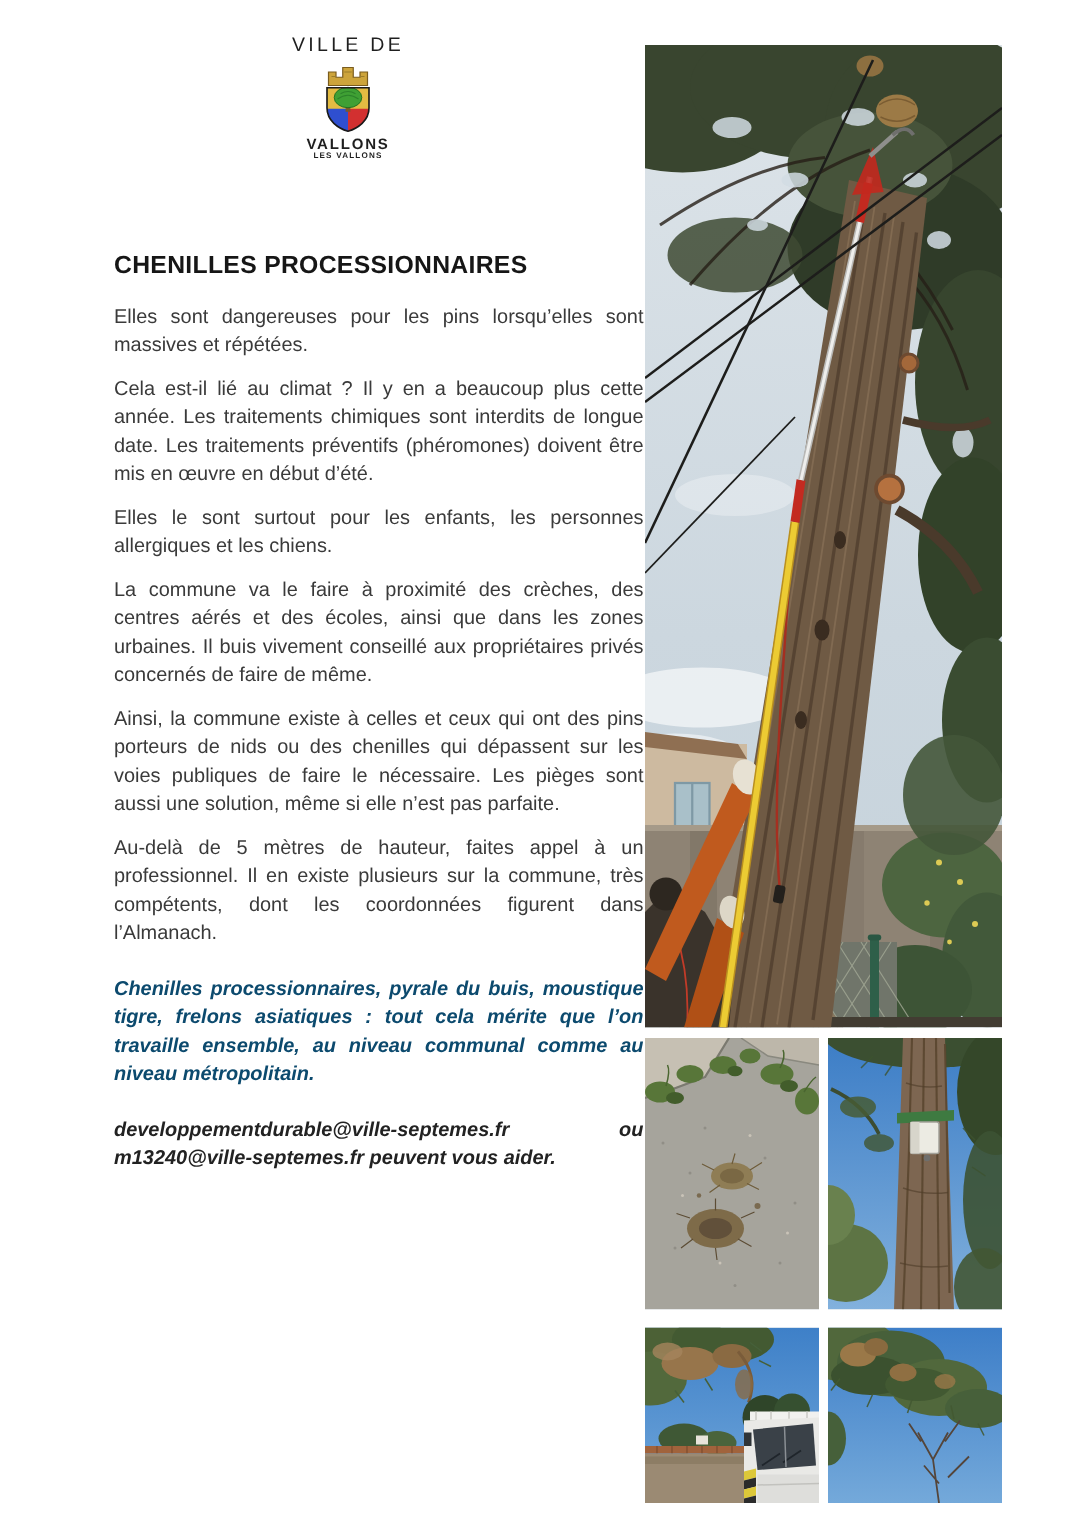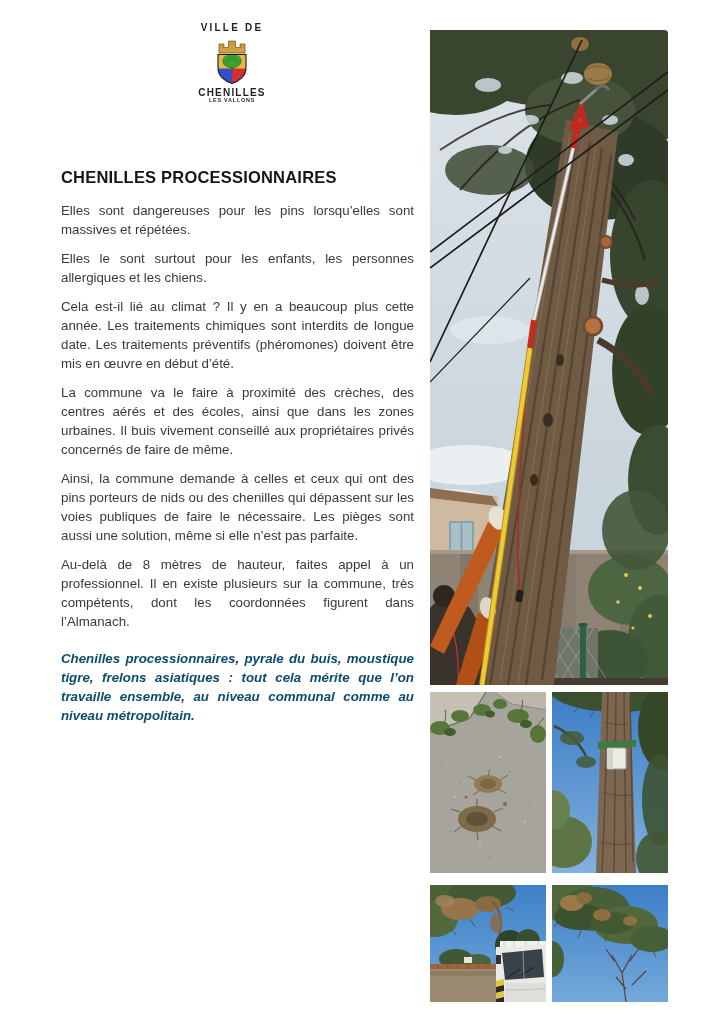--- a/index.html
+++ b/index.html
@@ -2,26 +2,26 @@
 <html><head>
 <meta charset="utf-8">
 <style>
   html,body{margin:0;padding:0;background:#ffffff;}
   .page{
     position:relative;width:724px;height:1024px;background:#ffffff;overflow:hidden;
     font-family:"Liberation Sans", sans-serif;
   }
   
   .logo{position:absolute;left:191px;top:22px;width:82px;text-align:center;color:#1f1f1f;}
-  .logo-top{font-size:10px;letter-spacing:2.2px;font-weight:700;white-space:nowrap;}
+  .logo-top{font-size:13px;letter-spacing:2.2px;font-weight:400;white-space:nowrap;}
   .logo-crest{margin:2px auto 1px auto;display:block;}
   .logo-name{font-size:10px;font-weight:700;letter-spacing:1.2px;line-height:9px;white-space:nowrap;}
   .logo-sub{font-size:5.4px;font-weight:700;letter-spacing:.8px;line-height:6px;white-space:nowrap;}
   
-  .article{position:absolute;left:61px;top:168px;width:353px;color:#3a3a3a;}
+  .article{position:absolute;left:76px;top:168px;width:353px;color:#3a3a3a;}
   .article h1{
     font-size:16.5px;font-weight:700;color:#161616;margin:0 0 14px 0;letter-spacing:.2px;
   }
   .article p{
     font-size:13.3px;line-height:19px;text-align:justify;margin:0 0 10px 0;
   }
   .gap-top{margin-top:18px !important;}
   .em-block{font-style:italic;font-weight:700;color:#0c4a6e;}
   .contact-block{font-style:italic;font-weight:700;color:#222222;}
   
@@ -54,33 +54,34 @@
         <rect x="9" y="33.5" width="14" height="16" fill="#2f4fd0"></rect>
         <rect x="23" y="33.5" width="14" height="16" fill="#d23030"></rect>
       </g>
 
       <rect x="21.4" y="30" width="3.2" height="5.5" fill="#7a5a2a"></rect>
       <ellipse cx="23" cy="26" rx="9.2" ry="6.8" fill="#3fa034" stroke="#1e6b1e" stroke-width="0.6"></ellipse>
       <path d="M16,27 q7,-5 14,0 M18,23.5 q5,-3 10,0" stroke="#2c822a" stroke-width="0.7" fill="none"></path>
 
       <path d="M9,19.5 h28 v13.5 c0,8.5 -7.5,13.5 -14,15.5 c-6.5,-2 -14,-7 -14,-15.5 z" fill="none" stroke="#1a1a1a" stroke-width="1.1"></path>
     </svg>
-    <div class="logo-name">CHENILLES</div>
+    <div class="logo-name">VALLONS</div>
     <div class="logo-sub">LES VALLONS</div>
   </div>
 
   <div class="article">
     <h1>CHENILLES PROCESSIONNAIRES</h1>
     <p>Elles sont dangereuses pour les pins lorsqu’elles sont massives et répétées.</p>
+    <p>Cela est-il lié au climat ? Il y en a beaucoup plus cette année. Les traitements chimiques sont interdits de longue date. Les traitements préventifs (phéromones) doivent être mis en œuvre en début d’été.</p>
     <p>Elles le sont surtout pour les enfants, les personnes allergiques et les chiens.</p>
-    <p>Cela est-il lié au climat ? Il y en a beaucoup plus cette année. Les traitements chimiques sont interdits de longue date. Les traitements préventifs (phéromones) doivent être mis en œuvre en début d’été.</p>
     <p>La commune va le faire à proximité des crèches, des centres aérés et des écoles, ainsi que dans les zones urbaines. Il buis vivement conseillé aux propriétaires privés concernés de faire de même.</p>
-    <p>Ainsi, la commune demande à celles et ceux qui ont des pins porteurs de nids ou des chenilles qui dépassent sur les voies publiques  de faire le nécessaire. Les pièges sont aussi une solution, même si elle n’est pas parfaite.</p>
-    <p>Au-delà de 8 mètres de hauteur, faites appel à un professionnel. Il en existe plusieurs sur la commune, très compétents, dont les coordonnées figurent dans l’Almanach.</p>
+    <p>Ainsi, la commune existe à celles et ceux qui ont des pins porteurs de nids ou des chenilles qui dépassent sur les voies publiques  de faire le nécessaire. Les pièges sont aussi une solution, même si elle n’est pas parfaite.</p>
+    <p>Au-delà de 5 mètres de hauteur, faites appel à un professionnel. Il en existe plusieurs sur la commune, très compétents, dont les coordonnées figurent dans l’Almanach.</p>
     <p class="em-block gap-top">Chenilles processionnaires, pyrale du buis, moustique tigre, frelons asiatiques : tout cela mérite que l’on travaille ensemble, au niveau communal comme au niveau métropolitain.</p>
+    <p class="contact-block gap-top">developpementdurable@ville-septemes.fr ou m13240@ville-septemes.fr peuvent vous aider.</p>
   </div>
 
   <div class="photo photo-main">
     <svg viewBox="0 0 238 655" preserveAspectRatio="none">
       <defs>
         <linearGradient id="sg" x1="0" y1="0" x2="0" y2="1">
           <stop offset="0" stop-color="#dde4e9"></stop>
             <stop offset=".6" stop-color="#ccd7df"></stop>
             <stop offset="1" stop-color="#c5d2db"></stop>
         </linearGradient>

